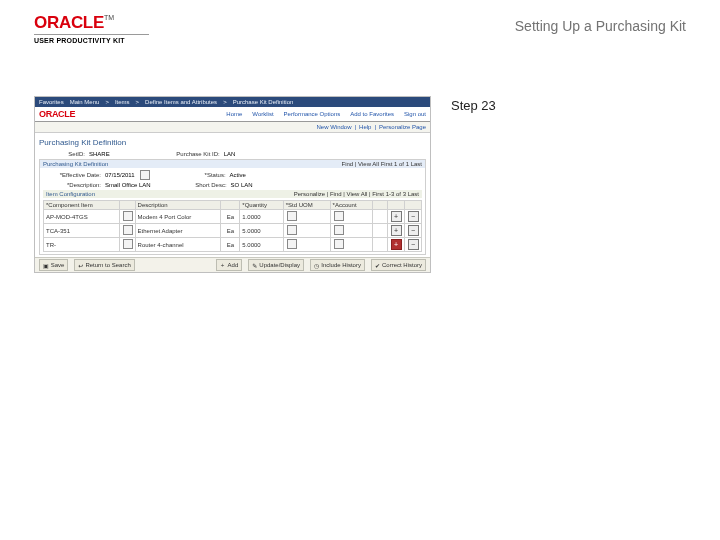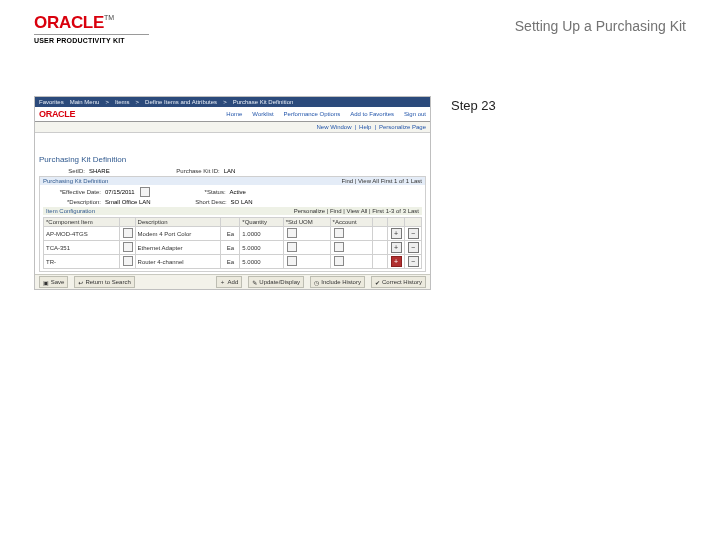--- a/index.html
+++ b/index.html
@@ -14,21 +14,21 @@
 .screenshot{width:395px;border:1px solid #bfbfbf;font-size:6px;color:#333;background:#fff}
 .ss-nav{display:flex;align-items:center;background:#2b4a7b;color:#e8eef7;height:10px;padding:0 4px;gap:6px}
 .ss-nav span{white-space:nowrap}
 .ss-bar{display:flex;align-items:center;justify-content:space-between;height:14px;padding:0 4px}
 .ss-bar-left{color:#d9000d;font-weight:700;font-size:9px;letter-spacing:-0.3px}
 .ss-bar-right{display:flex;gap:10px}
 .ss-bar-right span{color:#2255aa}
 .ss-sep{height:1px;background:#999}
 .ss-subbar{display:flex;justify-content:flex-end;align-items:center;height:10px;padding:0 4px;background:#f4f4ee;color:#444;border-bottom:1px solid #ccc}
 .ss-subbar span{color:#2255aa;margin-left:3px}
-.ss-body{padding:20px 4px 2px 4px}
+.ss-body{padding:3px 4px 2px 4px}
 .ss-title{font-size:8px;color:#315a8f;font-weight:400;margin:2px 0 4px 0}
 .ss-field-row{display:flex;gap:40px;margin-bottom:2px}
 .ss-field{display:flex;align-items:center;gap:4px}
 .ss-label{text-align:right;min-width:46px}
 .ss-val{color:#000}
 .ss-section{border:1px solid #cfcfcf;margin-top:2px}
 .ss-sect-head{background:#e4ecf7;color:#315a8f;padding:1px 3px;display:flex;justify-content:space-between;align-items:center}
 .ss-sect-head .r{color:#333}
 .ss-inner{padding:2px 3px}
 .ss-inner .ss-field-row{gap:30px}

